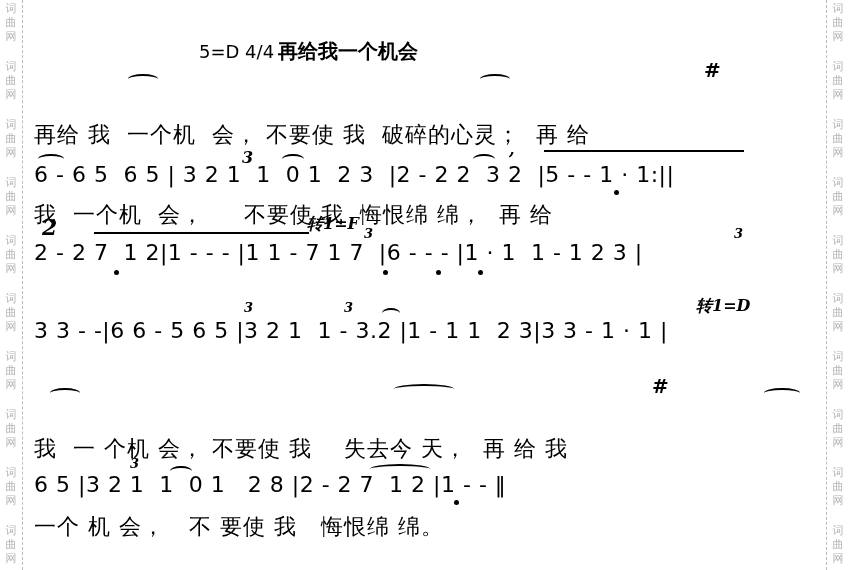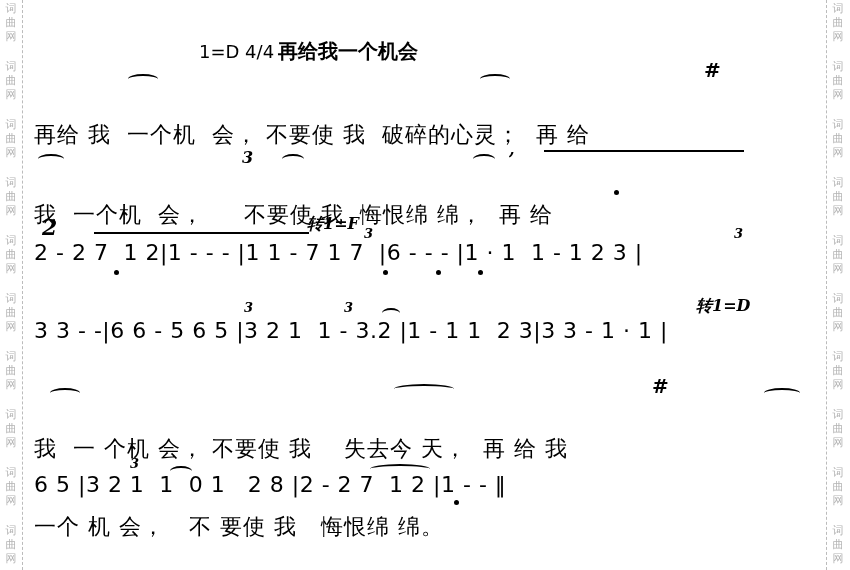--- a/index.html
+++ b/index.html
@@ -83,30 +83,31 @@
     <span class="wm-mark" style="top: 466px;">词</span>
     <span class="wm-mark" style="top: 480px;">曲</span>
     <span class="wm-mark" style="top: 494px;">网</span>
     <span class="wm-mark" style="top: 524px;">词</span>
     <span class="wm-mark" style="top: 538px;">曲</span>
     <span class="wm-mark" style="top: 552px;">网</span>
   </div>
 
 <div class="sheet">
   <div class="title">
-    <span class="key">1=D 4/4</span><span>再给我一个机会</span>
+    <span class="key">5=D 4/4</span><span>再给我一个机会</span>
   </div>
 
   <div class="row lyric" style="top:120px">再给 我  一个机  会， 不要使 我  破碎的心灵；  再 给</div>
   <span class="sharp" style="left:680px;top:58px">#</span>
   <div class="slur" style="left:104px;top:74px;width:30px"></div>
   <div class="slur" style="left:456px;top:74px;width:30px"></div>
   <span class="mark" style="left:485px;top:140px">,</span>
   <div class="line" style="left:520px;top:150px;width:200px"></div>
 
+  <div class="row notes" style="top:162px">6 - 6 5  6 5 | 3 2 1  1  0 1  2 3  |2 - 2 2  3 2  |5 - - 1 · 1:||</div>
   <div class="row lyric" style="top:200px">我  一个机  会，     不要使 我  悔恨绵 绵，  再 给</div>
   <div class="slur" style="left:14px;top:154px;width:26px"></div>
   <span class="mark" style="left:218px;top:148px">3</span>
   <div class="slur" style="left:258px;top:154px;width:22px"></div>
   <div class="slur" style="left:449px;top:154px;width:22px"></div>
   <div class="dot" style="left:590px;top:190px"></div>
 
   <div class="row notes" style="top:240px">2 - 2 7  1 2|1 - - - |1 1 - 7 1 7  |6 - - - |1 · 1  1 - 1 2 3 |</div>
   <span class="mark" style="left:18px;top:214px;font-size:22px">2</span>
   <div class="line" style="left:70px;top:232px;width:215px"></div>

